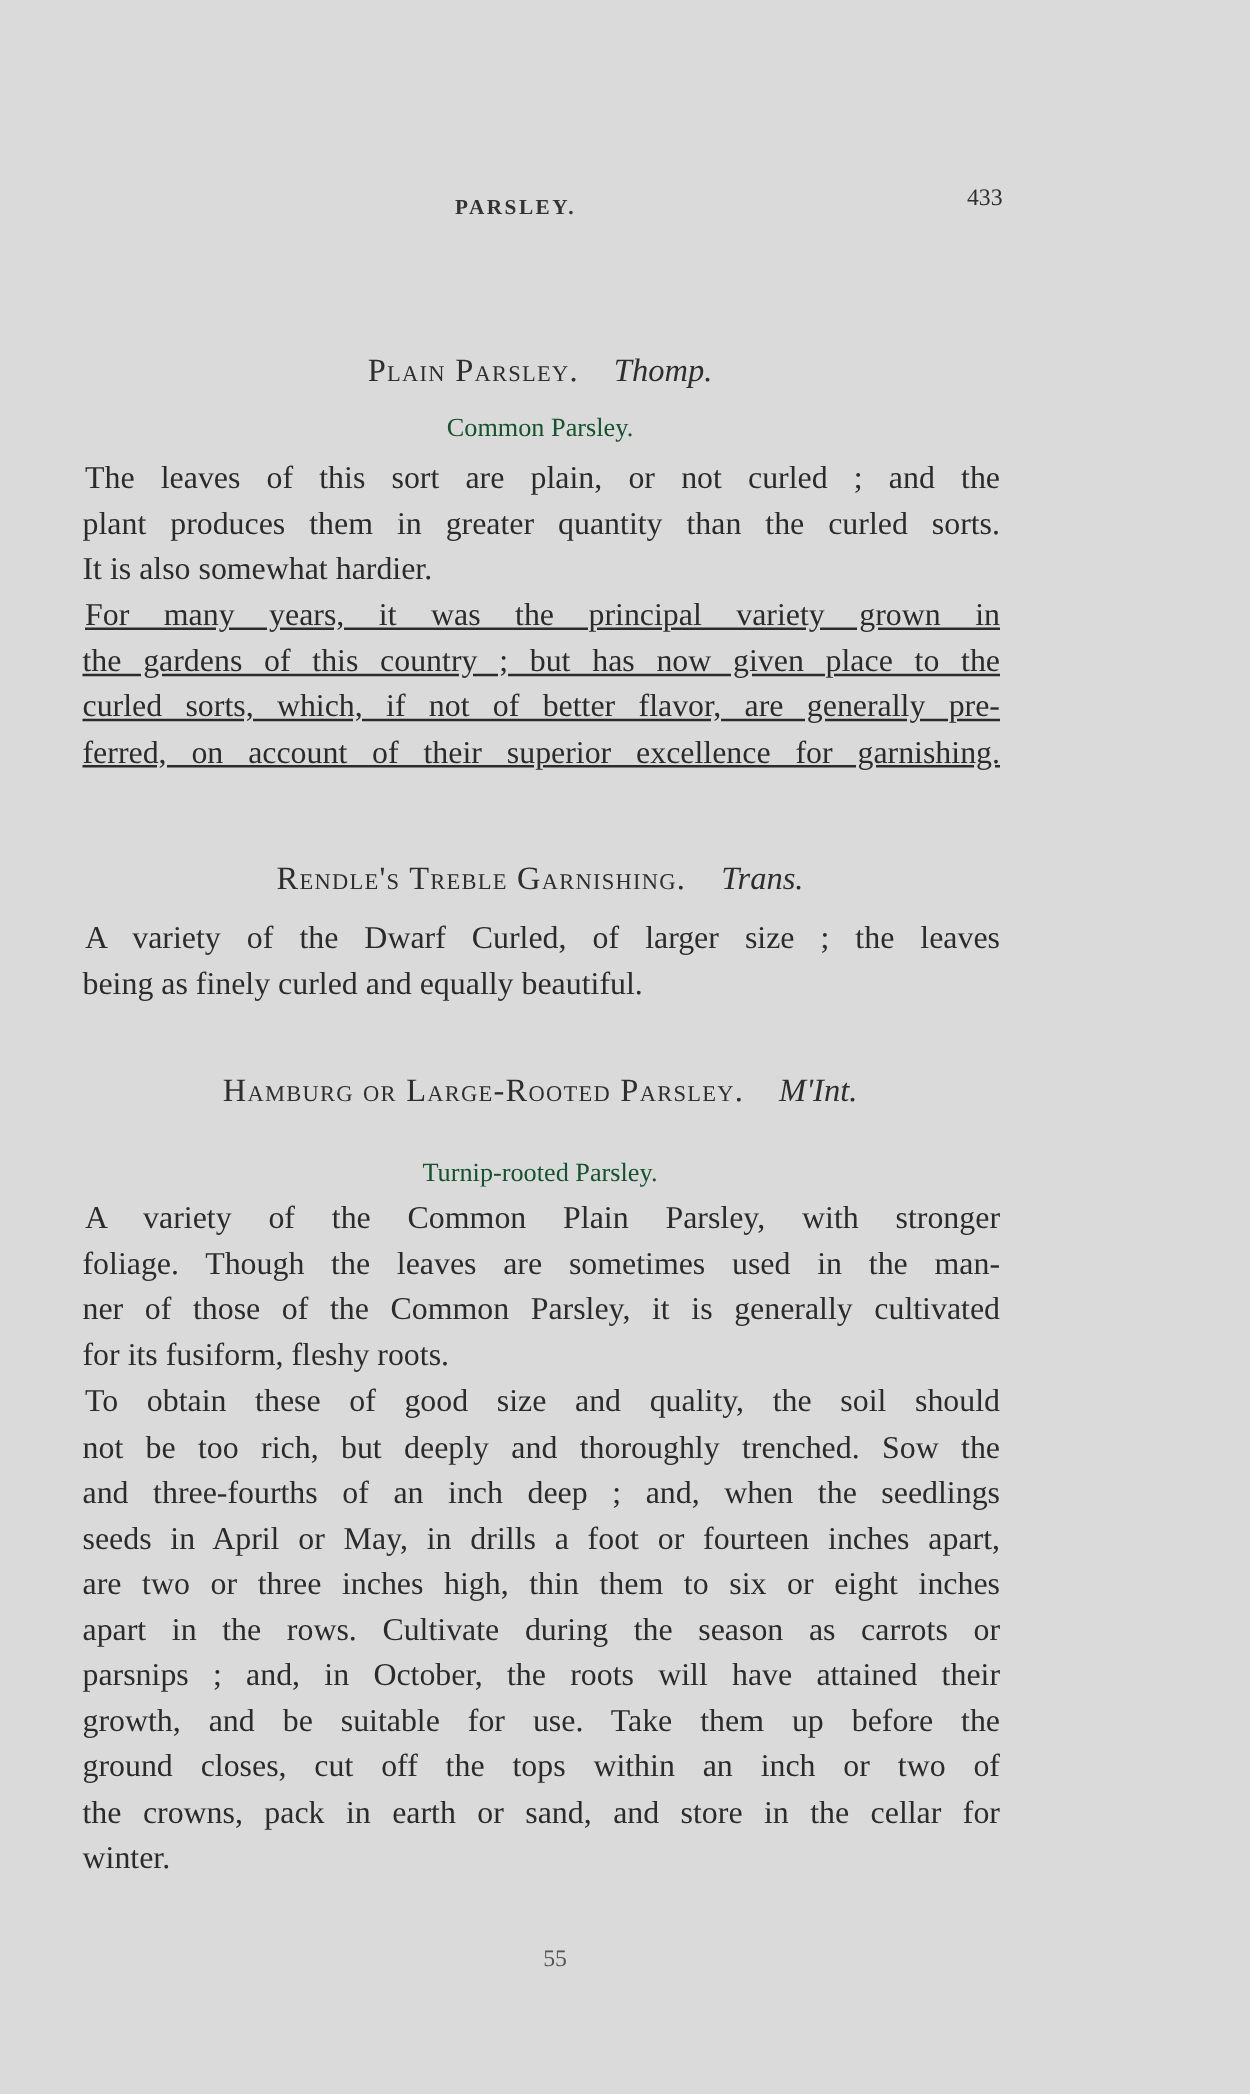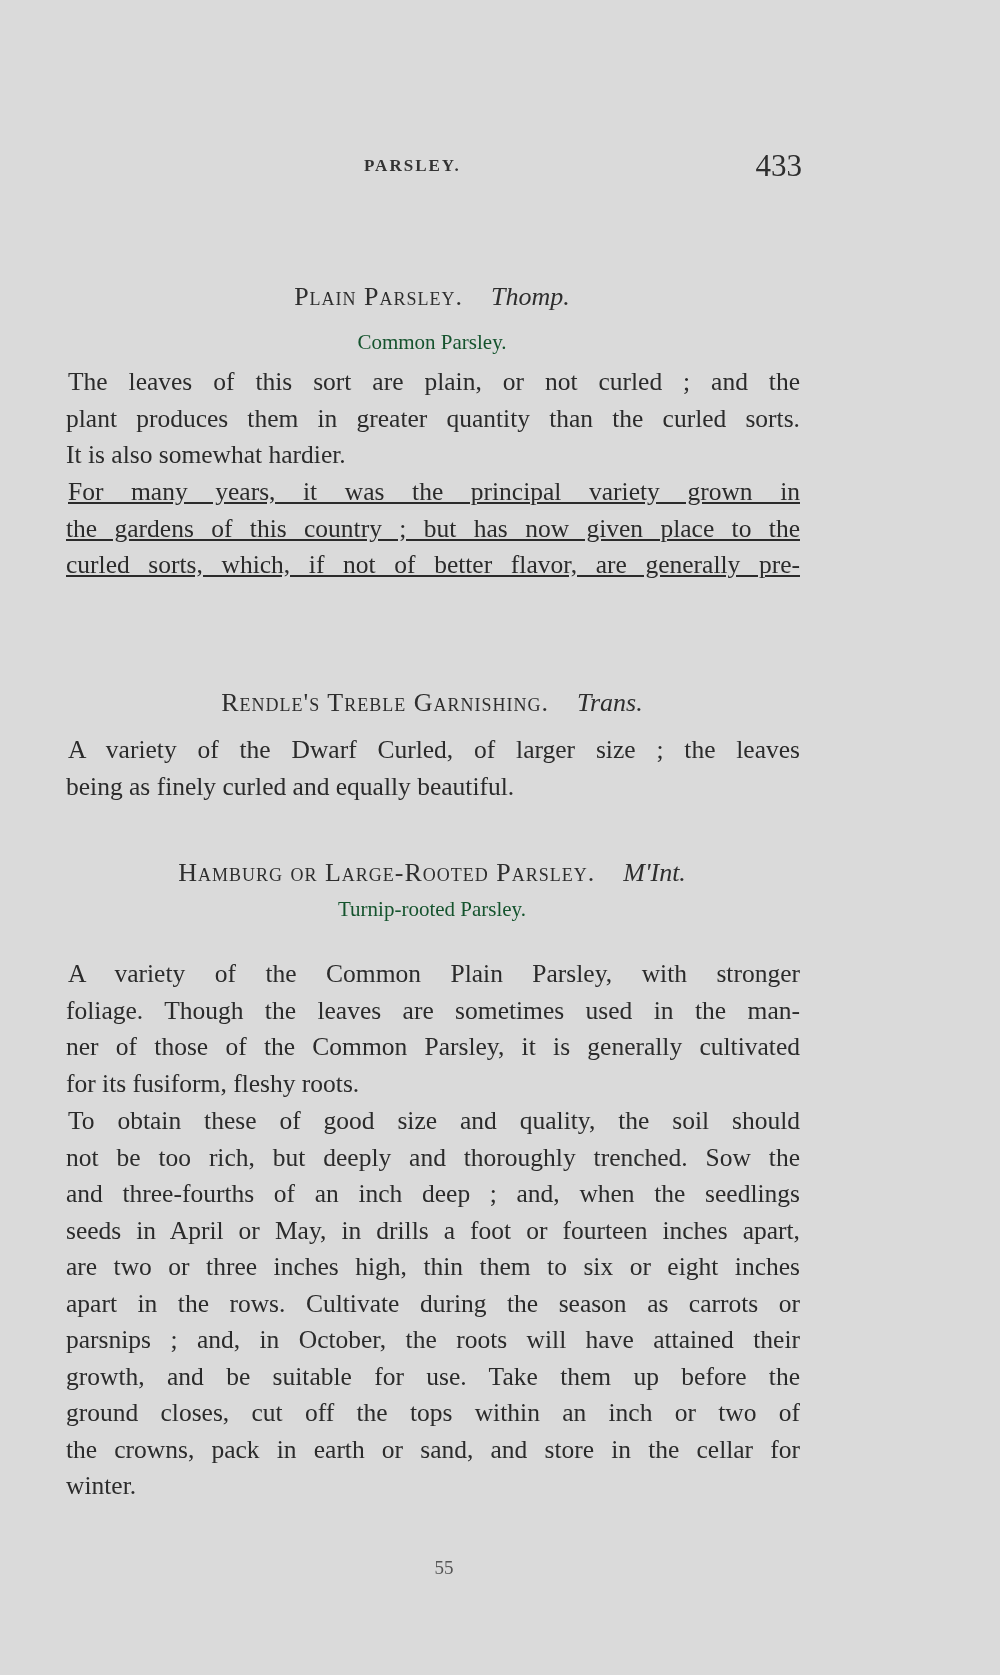--- a/index.html
+++ b/index.html
@@ -34,21 +34,21 @@
       top: 8px;
       font-size: 17px;
       letter-spacing: 2px;
       font-weight: bold;
       color: #333;
     }
     .page-number {
       position: absolute;
       right: 0;
       top: 0;
-      font-size: 31px;
+      font-size: 19px;
       color: #2e2e2e;
     }
     .heading {
       position: absolute;
       left: 62px;
       width: 740px;
       text-align: center;
       font-size: 26px;
       font-variant: small-caps;
       letter-spacing: 1px;
@@ -117,35 +117,36 @@
   <div class="para" style="top:364px;">
     <span class="line" style="padding-left:2px;">The leaves of this sort are plain, or not curled ; and the</span>
     <span class="line">plant produces them in greater quantity than the curled sorts.</span>
     <span class="line last">It is also somewhat hardier.</span>
   </div>
 
   <div class="para" style="top:474px;text-decoration:underline;">
     <span class="line" style="padding-left:2px;">For many years, it was the principal variety grown in</span>
     <span class="line">the gardens of this country ; but has now given place to the</span>
     <span class="line">curled sorts, which, if not of better flavor, are generally pre-</span>
+    <span class="line">ferred, on account of their superior excellence for garnishing.</span>
   </div>
 
   <div class="heading" style="top:688px;">
     <span>Rendle's Treble Garnishing.</span><span class="authority">Trans.</span>
   </div>
 
   <div class="para" style="top:732px;">
     <span class="line" style="padding-left:2px;">A variety of the Dwarf Curled, of larger size ; the leaves</span>
     <span class="line last">being as finely curled and equally beautiful.</span>
   </div>
 
   <div class="heading" style="top:858px;">
     <span>Hamburg or Large-Rooted Parsley.</span><span class="authority">M'Int.</span>
   </div>
-  <div class="synonym" style="top:897px;">Turnip-rooted Parsley.</div>
+  <div class="synonym" style="top:926px;">Turnip-rooted Parsley.</div>
 
   <div class="para" style="top:956px;">
     <span class="line" style="padding-left:2px;">A variety of the Common Plain Parsley, with stronger</span>
     <span class="line">foliage. Though the leaves are sometimes used in the man-</span>
     <span class="line">ner of those of the Common Parsley, it is generally cultivated</span>
     <span class="line last">for its fusiform, fleshy roots.</span>
   </div>
 
   <div class="para" style="top:1103px;">
     <span class="line" style="padding-left:2px;">To obtain these of good size and quality, the soil should</span>

